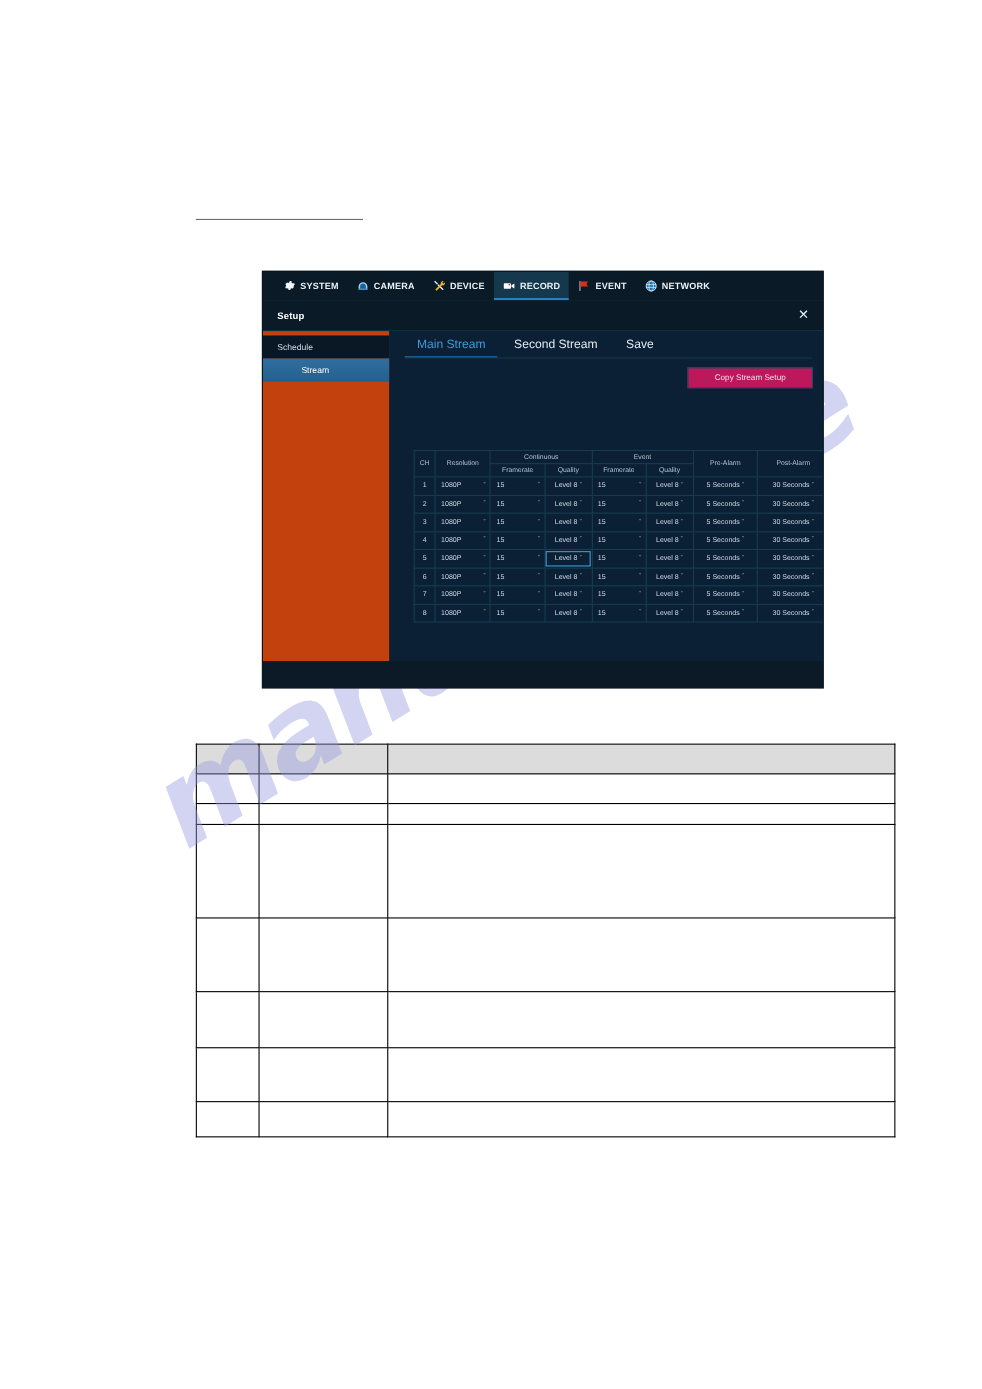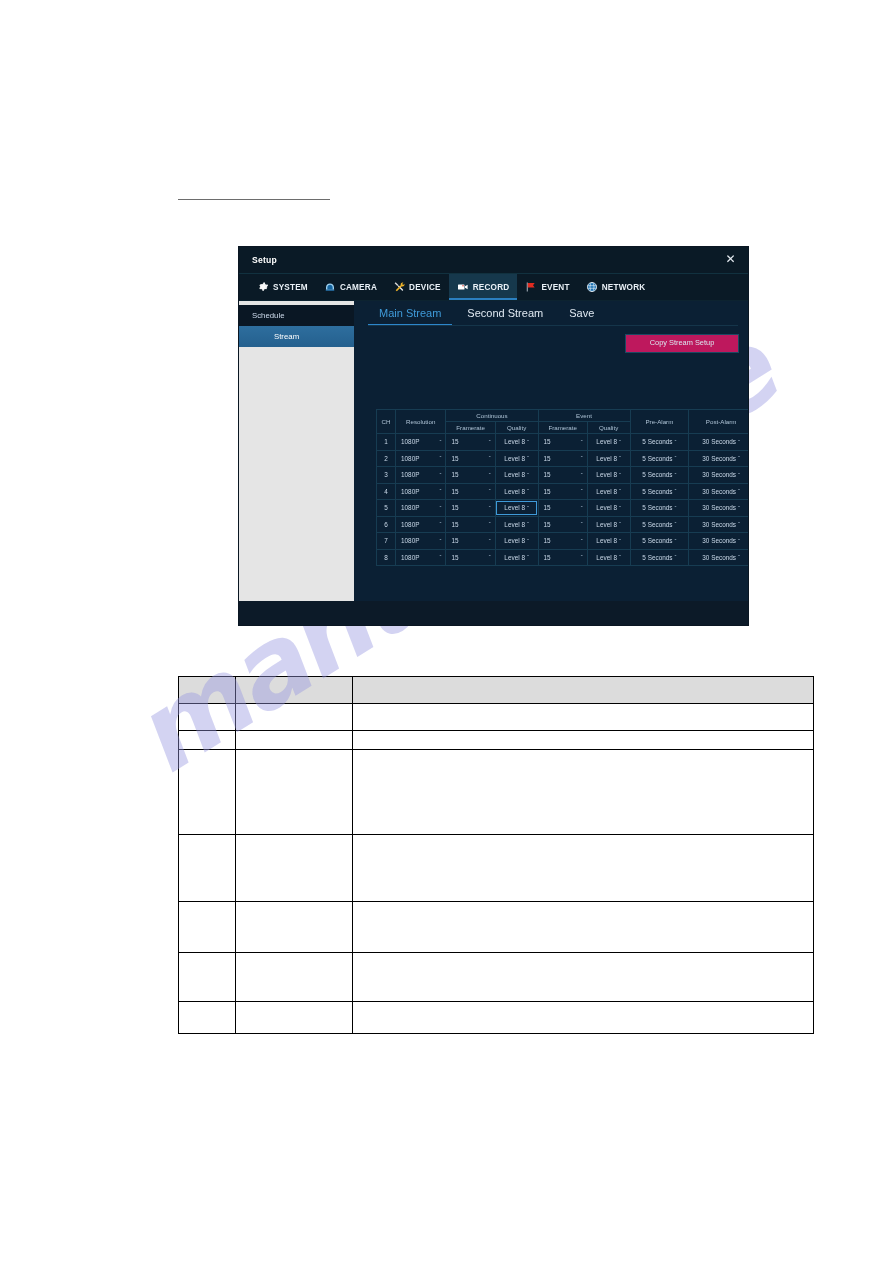--- a/index.html
+++ b/index.html
@@ -124,21 +124,21 @@
 
   
   #dvr-body {
     position: relative;
     height: 300px;
     display: flex;
     background: #0b2036;
   }
   #dvr-sidebar {
     width: 115px;
-    background: #e5e5e5;
+    background: #c2410c;
     padding-top: 4px;
     flex: 0 0 115px;
   }
   .side-item {
     height: 21px;
     line-height: 21px;
     padding-left: 13px;
     font-size: 7.8px;
     color: #cfdced;
     cursor: pointer;
@@ -281,25 +281,20 @@
   .col-b { width: 117px; }
   .col-c { width: 461px; }
 </style>
 </head>
 <body>
 
 <div id="top-rule"></div>
 
 <div id="dvr-dialog">
 
-  <div id="dvr-titlebar">
-    <div id="dvr-title">Setup</div>
-    <div id="dvr-close">✕</div>
-  </div>
-
   <div id="dvr-nav">
 
     <div class="nav-item">
       <span class="nav-icon">
         <svg viewBox="0 0 24 24" width="12" height="12">
             <path fill="#ffffff" d="M12 8.5a3.5 3.5 0 1 0 0 7 3.5 3.5 0 0 0 0-7zm0 5.2a1.7 1.7 0 1 1 0-3.4 1.7 1.7 0 0 1 0 3.4z"></path>
             <path fill="#ffffff" d="M20.4 13.3l-.1-1.3.1-1.3 1.8-1.3-1.6-2.8-2.1.7-2.2-1.3L15.9 3h-3.2l-.4 2.2-2.2 1.3-2.1-.7L4.4 8.6l1.8 1.3-.1 1.3.1 1.3-1.8 1.3 1.6 2.8 2.1-.7 2.2 1.3.4 2.2h3.2l.4-2.2 2.2-1.3 2.1.7 1.6-2.8-1.8-1.3z" opacity=".95"></path>
           </svg>
       </span>
       <span>SYSTEM</span>
@@ -351,20 +346,25 @@
     <div class="nav-item">
       <span class="nav-icon">
         <svg viewBox="0 0 24 24" width="12" height="12">
             <circle cx="12" cy="12" r="9.2" fill="#1f74b4" stroke="#ffffff" stroke-width="1.4"></circle>
             <ellipse cx="12" cy="12" rx="4" ry="9.2" fill="none" stroke="#ffffff" stroke-width="1.1"></ellipse>
             <path d="M3 9.4h18M3 14.6h18" stroke="#ffffff" stroke-width="1.1" fill="none"></path>
           </svg>
       </span>
       <span>NETWORK</span>
     </div>
+  </div>
+
+  <div id="dvr-titlebar">
+    <div id="dvr-title">Setup</div>
+    <div id="dvr-close">✕</div>
   </div>
 
   <div id="dvr-body">
 
     <div id="dvr-sidebar">
       <div class="side-item dark">
         <span>Schedule</span>
       </div>
       <div class="side-item active">
         <span>Stream</span>

